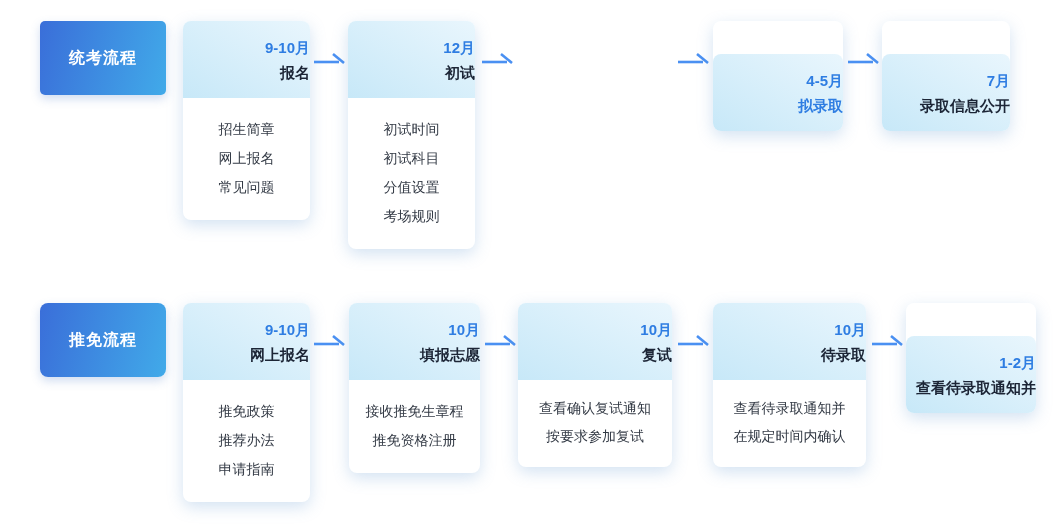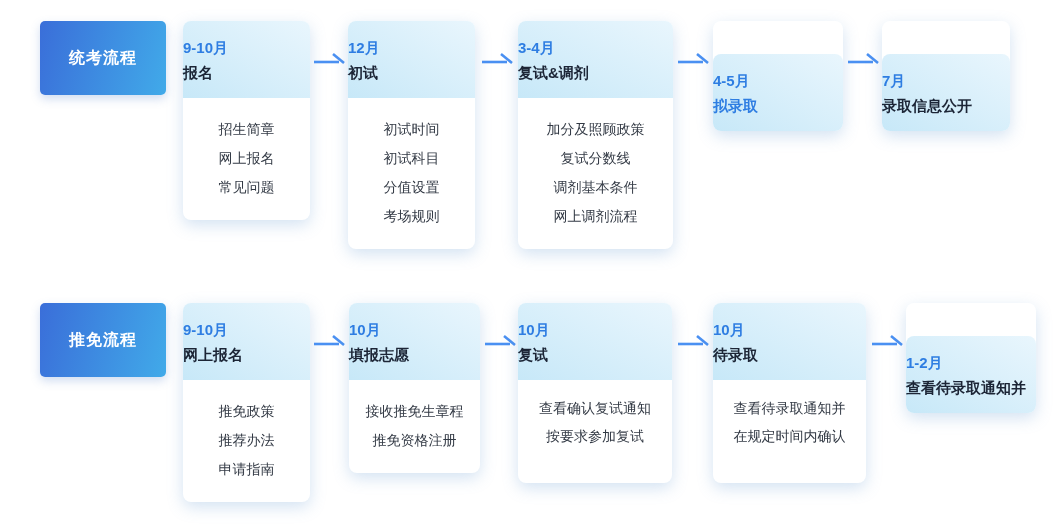--- a/index.html
+++ b/index.html
@@ -25,35 +25,35 @@
   .card {
     position:absolute;
     background:#ffffff;
     border-radius:8px;
     box-shadow:0 5px 16px rgba(96,150,210,.28);
   }
   .card-header {
     height:77px;
     border-radius:8px 8px 0 0;
     background:linear-gradient(to top right, #c7e8f8 0%, #e9f6fd 100%);
-    display:flex; flex-direction:column; justify-content:center; align-items:flex-start;
+    display:flex; flex-direction:column; justify-content:center; align-items:flex-end;
     gap:10px;
     cursor:pointer;
   }
   .header-only .card-header { border-radius:8px;margin-top:33px; }
   .month { color:#2e7de2; font-weight:bold; font-size:15px; line-height:1; }
   .title { color:#1c2536; font-weight:bold; font-size:15px; line-height:1; white-space:nowrap; }
   .title.blue { color:#2e7de2; }
   .card-body { padding:12px 2px 14px; text-align:center; }
   .card-item {
     font-size:14px; color:#333a45;
     margin:9px 0; line-height:20px;
     cursor:pointer; white-space:nowrap;
   }
-  .card-body.tight { padding-top:14px; padding-bottom:32px;font-family:Liberation Serif, serif; }
+  .card-body.tight { padding-top:14px; padding-bottom:16px;font-family:Liberation Serif, serif; }
   .card-body.tight .card-item { margin:1px 0; line-height:27px; cursor:default; }
   .arrow { position:absolute; width:34px; height:18px; }
   .arrow svg { display:block; width:34px; height:18px; }
 </style>
 </head>
 <body>
 
 <div id="canvas">
 
   <div class="flow-label" style="left:40px; top:21px;">统考流程</div>
@@ -90,32 +90,20 @@
     </div>
   </div>
 
   <div class="arrow" style="left:481px; top:50px;">
     <svg viewBox="0 0 34 18">
         <path d="M1 12 H26" stroke="#4a90f2" stroke-width="2.6" fill="none"></path>
         <path d="M20 4 L31 13" stroke="#4a90f2" stroke-width="2.6" fill="none"></path>
       </svg>
   </div>
 
-  <div class="card" style="left:518px; top:21px; width:155px;">
-    <div class="card-header">
-      <div class="month">3-4月</div>
-      <div class="title">复试&amp;调剂</div>
-    </div>
-    <div class="card-body">
-      <div class="card-item">加分及照顾政策</div>
-      <div class="card-item">复试分数线</div>
-      <div class="card-item">调剂基本条件</div>
-      <div class="card-item">网上调剂流程</div>
-    </div>
-  </div>
 
   <div class="arrow" style="left:677px; top:50px;">
     <svg viewBox="0 0 34 18">
         <path d="M1 12 H26" stroke="#4a90f2" stroke-width="2.6" fill="none"></path>
         <path d="M20 4 L31 13" stroke="#4a90f2" stroke-width="2.6" fill="none"></path>
       </svg>
   </div>
 
   <div class="card header-only" style="left:713px; top:21px; width:130px;">
     <div class="card-header">
@@ -131,21 +119,21 @@
       </svg>
   </div>
 
   <div class="card header-only" style="left:882px; top:21px; width:128px;">
     <div class="card-header">
       <div class="month">7月</div>
       <div class="title">录取信息公开</div>
     </div>
   </div>
 
-  <div class="flow-label" style="left:40px; top:303px;">推免流程</div>
+  <div class="flow-label" style="left:40px; top:303px;border-radius:8px;">推免流程</div>
 
   <div class="card" style="left:183px; top:303px; width:127px;">
     <div class="card-header">
       <div class="month">9-10月</div>
       <div class="title">网上报名</div>
     </div>
     <div class="card-body">
       <div class="card-item">推免政策</div>
       <div class="card-item">推荐办法</div>
       <div class="card-item">申请指南</div>

